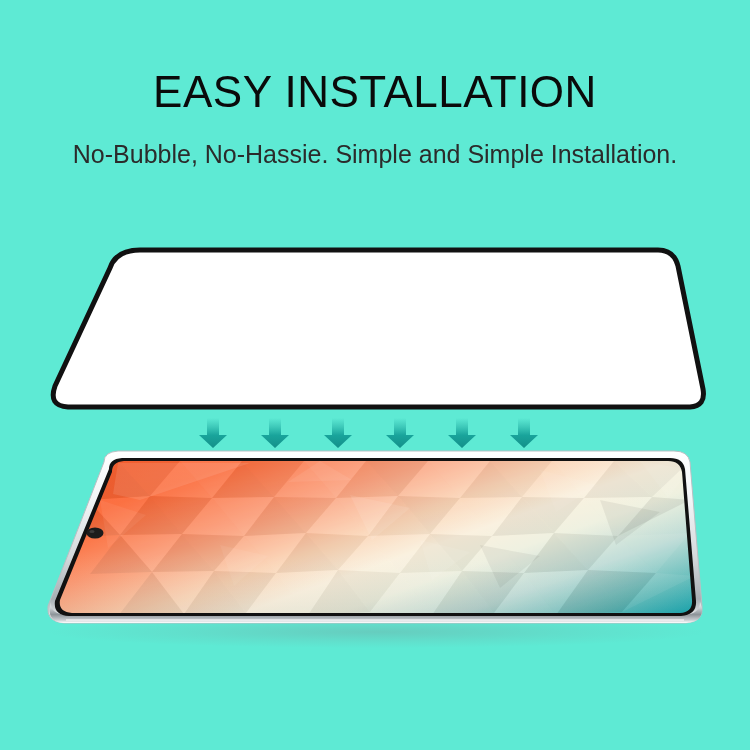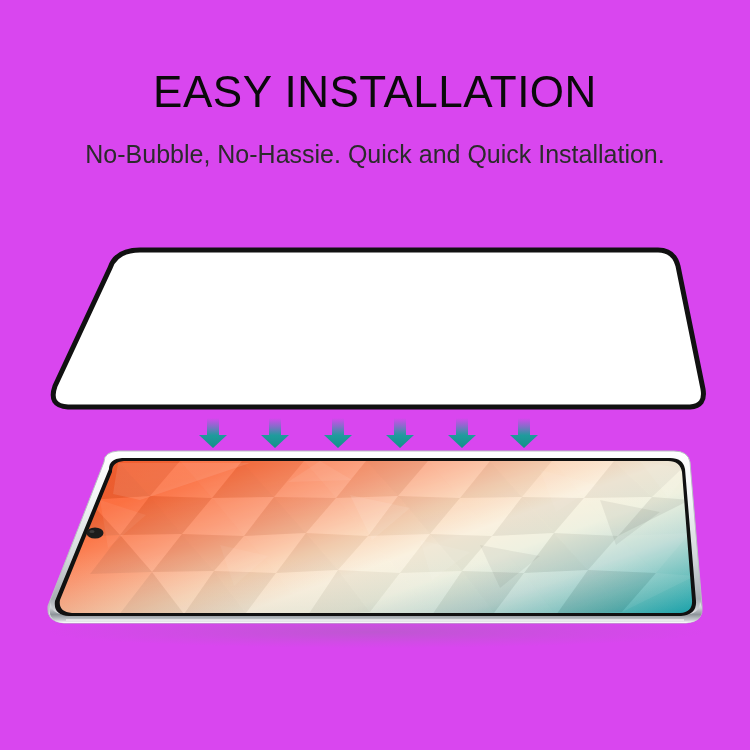--- a/index.html
+++ b/index.html
@@ -8,21 +8,21 @@
     padding: 0;
     background: #ffffff;
   }
   body {
     font-family: "Liberation Sans", sans-serif;
   }
   #stage {
     position: relative;
     width: 750px;
     height: 750px;
-    background: #d946ef;
+    background: #5eead4;
     overflow: hidden;
   }
 
   
   #heading-block {
     position: absolute;
     left: 0;
     top: 0;
     width: 750px;
     text-align: center;
@@ -63,21 +63,21 @@
     display: block;
   }
 </style>
 </head>
 <body>
 
 <div id="stage">
 
   <div id="heading-block">
     <div id="title">EASY INSTALLATION</div>
-    <div id="subtitle">No-Bubble, No-Hassie. Quick and Quick Installation.</div>
+    <div id="subtitle">No-Bubble, No-Hassie. Simple and Simple Installation.</div>
   </div>
 
   <div id="artwork">
     <svg width="750" height="750" viewBox="0 0 750 750" xmlns="http://www.w3.org/2000/svg">
       <defs>
 
         <linearGradient id="wallGrad" x1="0" y1="0.12" x2="1" y2="0.88">
           <stop offset="0.00" stop-color="#ff4f18"></stop>
           <stop offset="0.16" stop-color="#fb5f2b"></stop>
           <stop offset="0.33" stop-color="#fb9a74"></stop>

